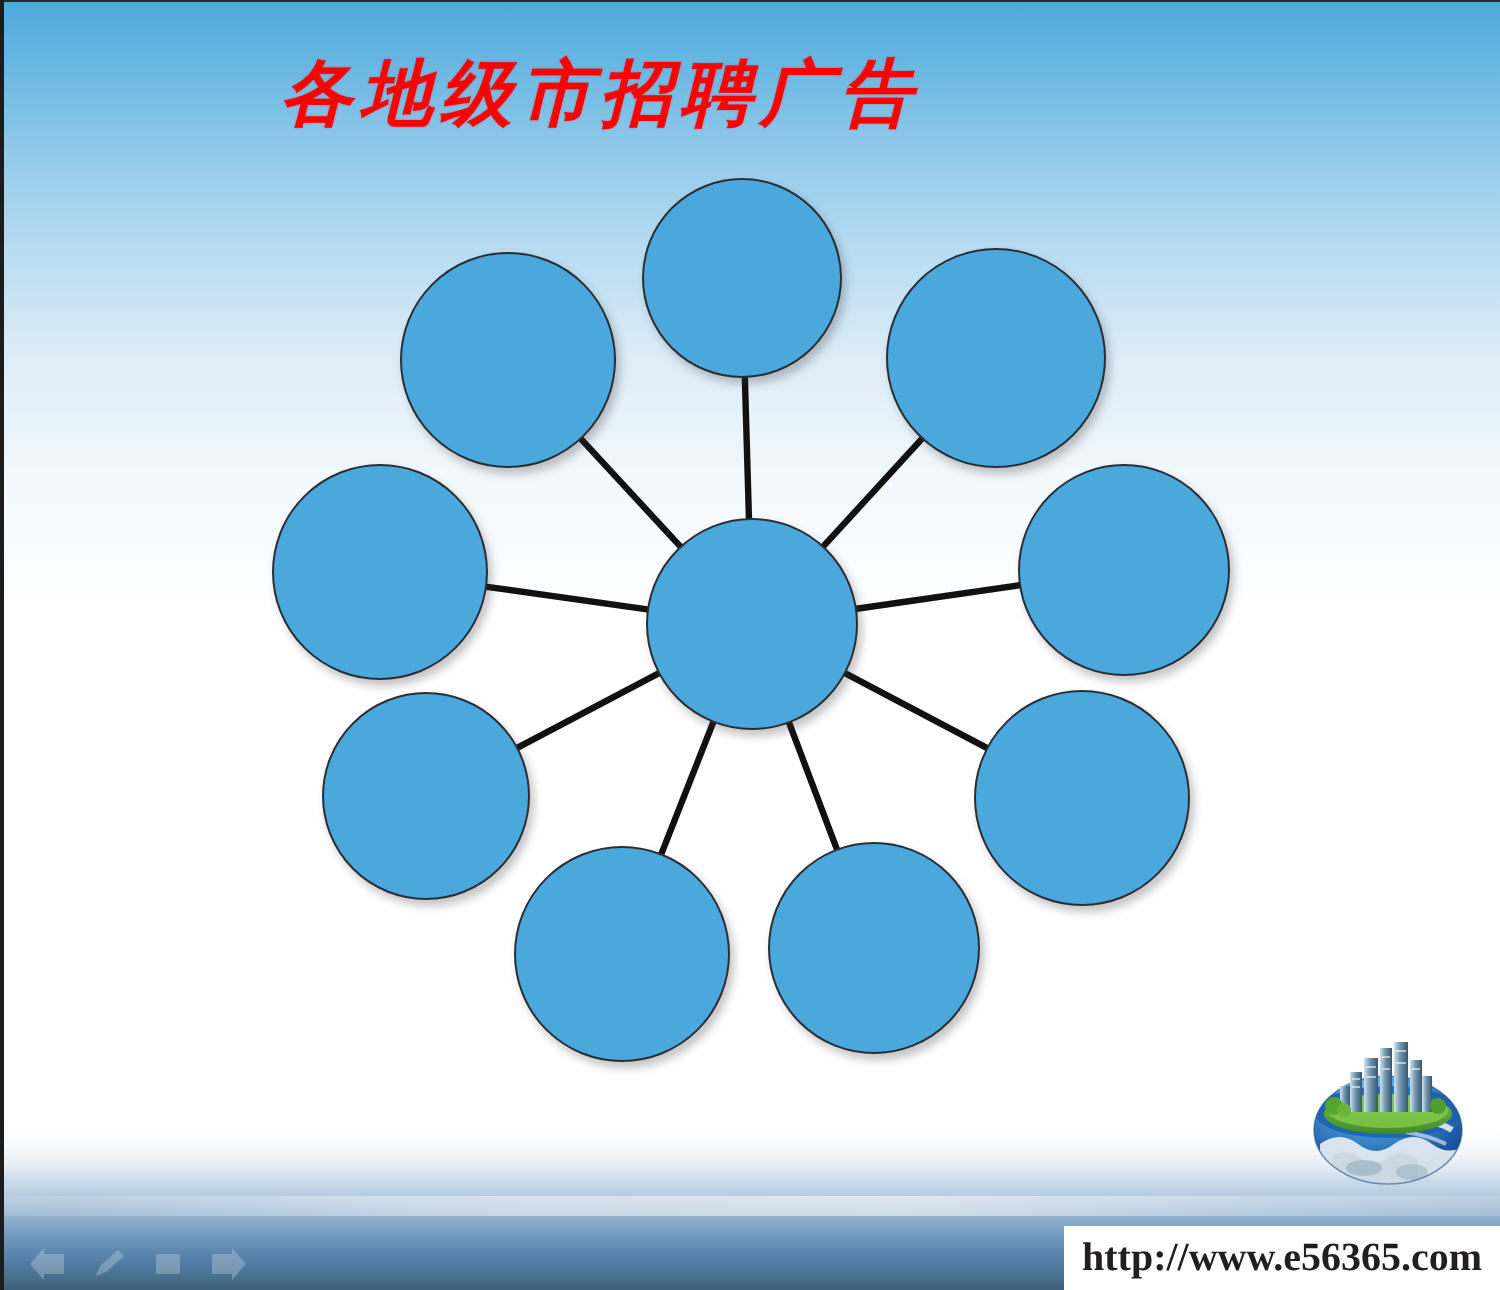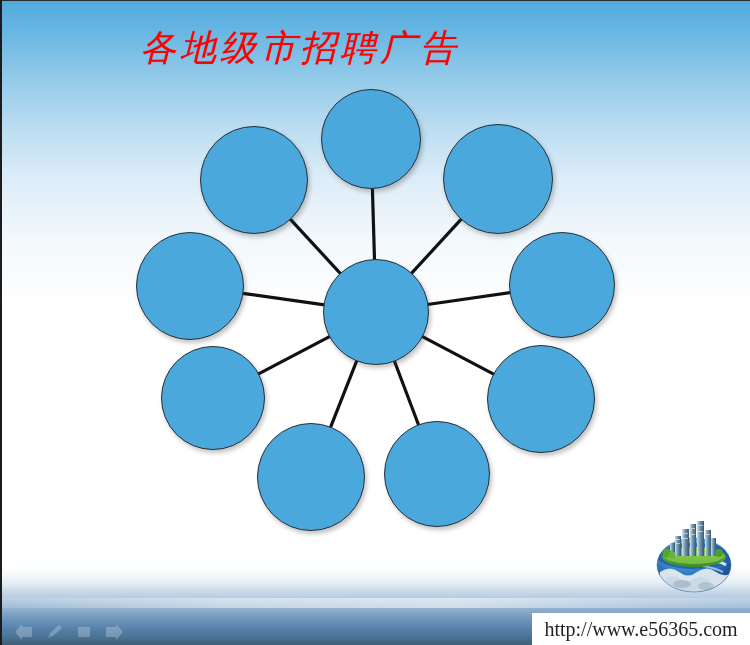--- a/index.html
+++ b/index.html
@@ -94,21 +94,21 @@
   
   .title {
     position: absolute;
     left: 0;
     top: 26px;
     width: 600px;
     text-align: center;
     color: #ff0000;
     font-family: "DejaVu Sans", "Liberation Sans", sans-serif;
     font-size: 36px;
-    font-weight: normal;
+    font-weight: bold;
     font-style: italic;
     letter-spacing: 4px;
     line-height: 44px;
     white-space: nowrap;
     text-shadow: 0 0 1px rgba(255,0,0,0.5);
   }
 
   
   .diagram {
     position: absolute;
@@ -153,20 +153,21 @@
     background: #ffffff;
     display: flex;
     align-items: center;
     justify-content: center;
   }
   .watermark-text {
     font-family: "Liberation Serif", "DejaVu Serif", serif;
     font-size: 20px;
     color: #231f20;
     white-space: nowrap;
+    font-weight: bold;
   }
 
   
   .nav-icons {
     position: absolute;
     left: 14px;
     top: 622px;
     width: 110px;
     height: 20px;
     display: flex;

